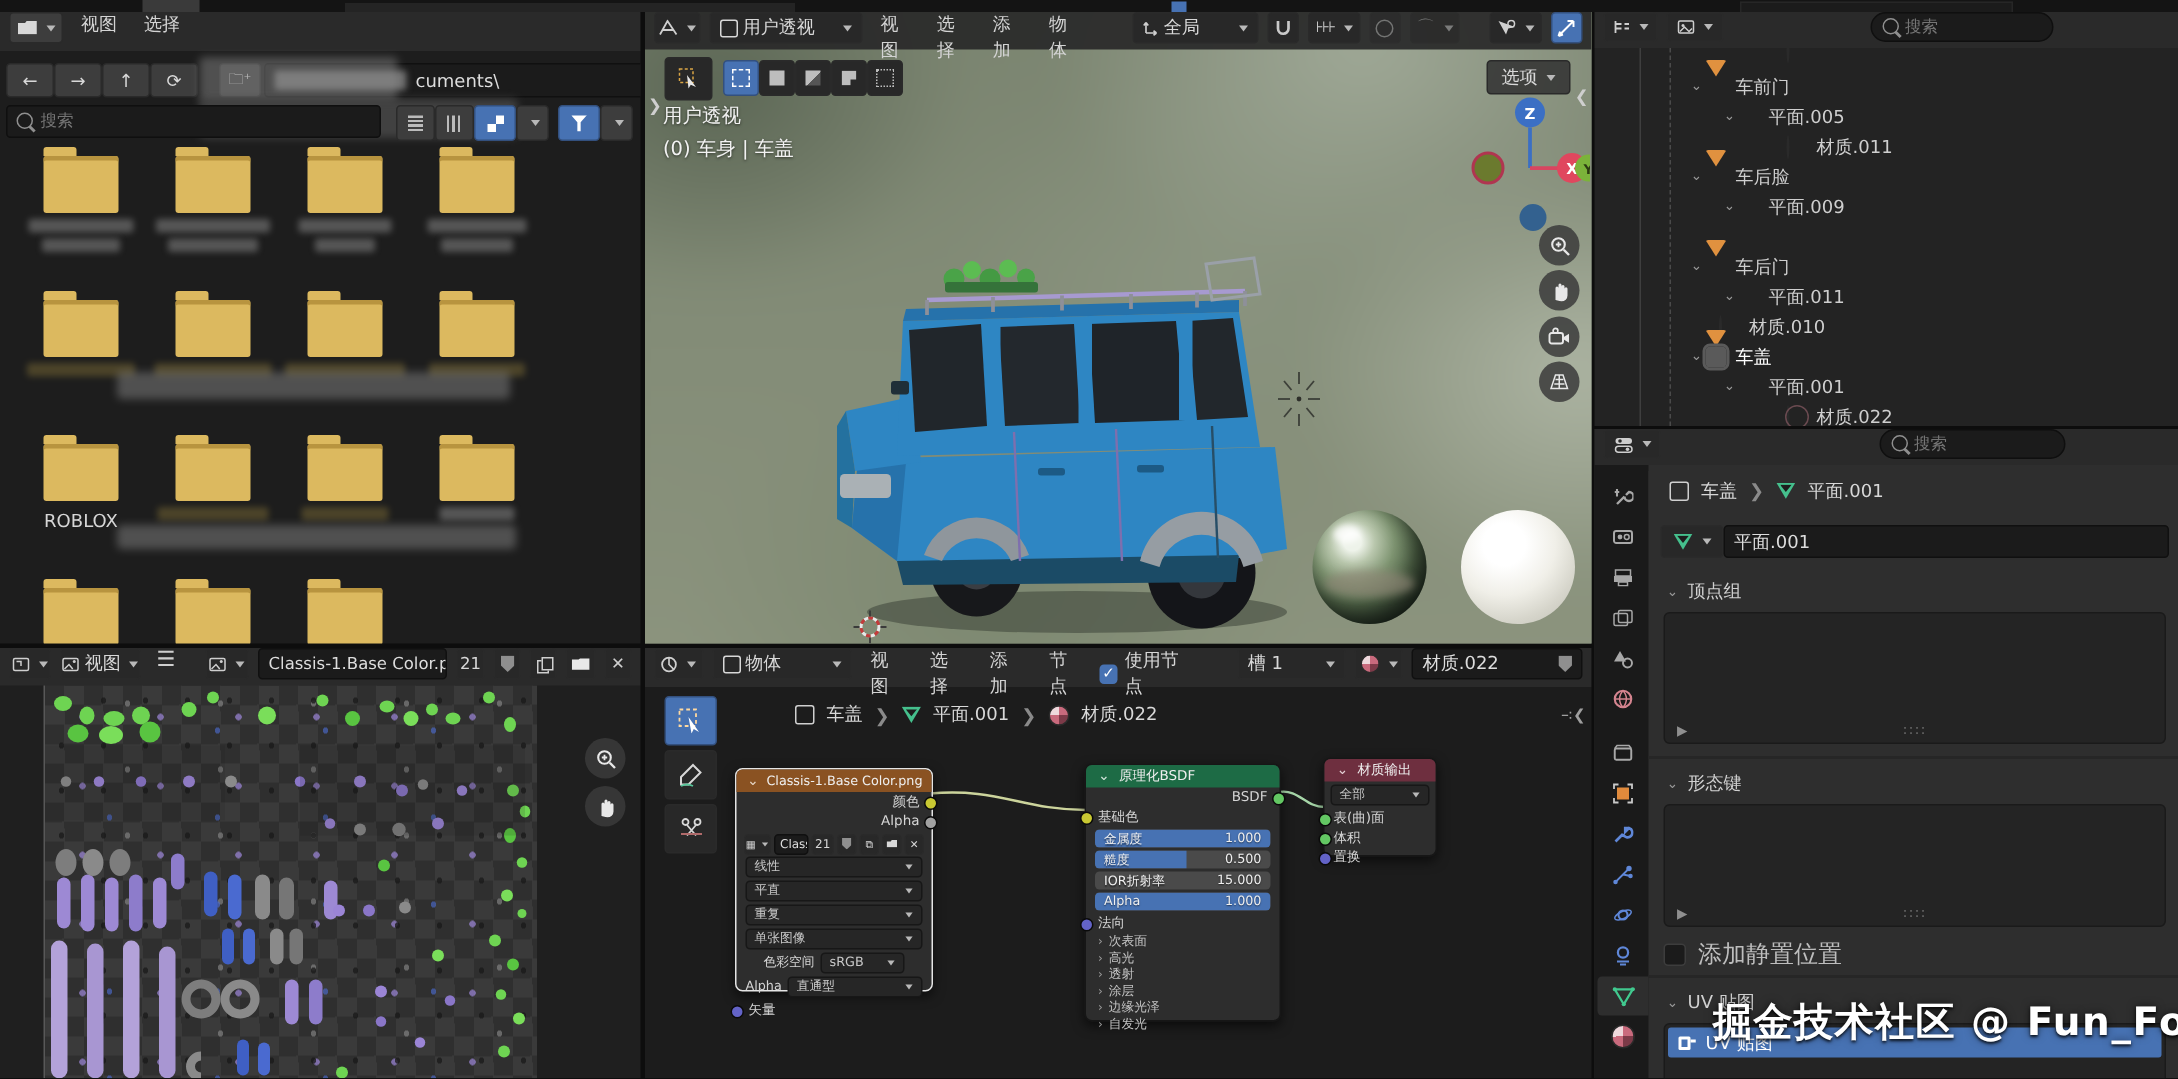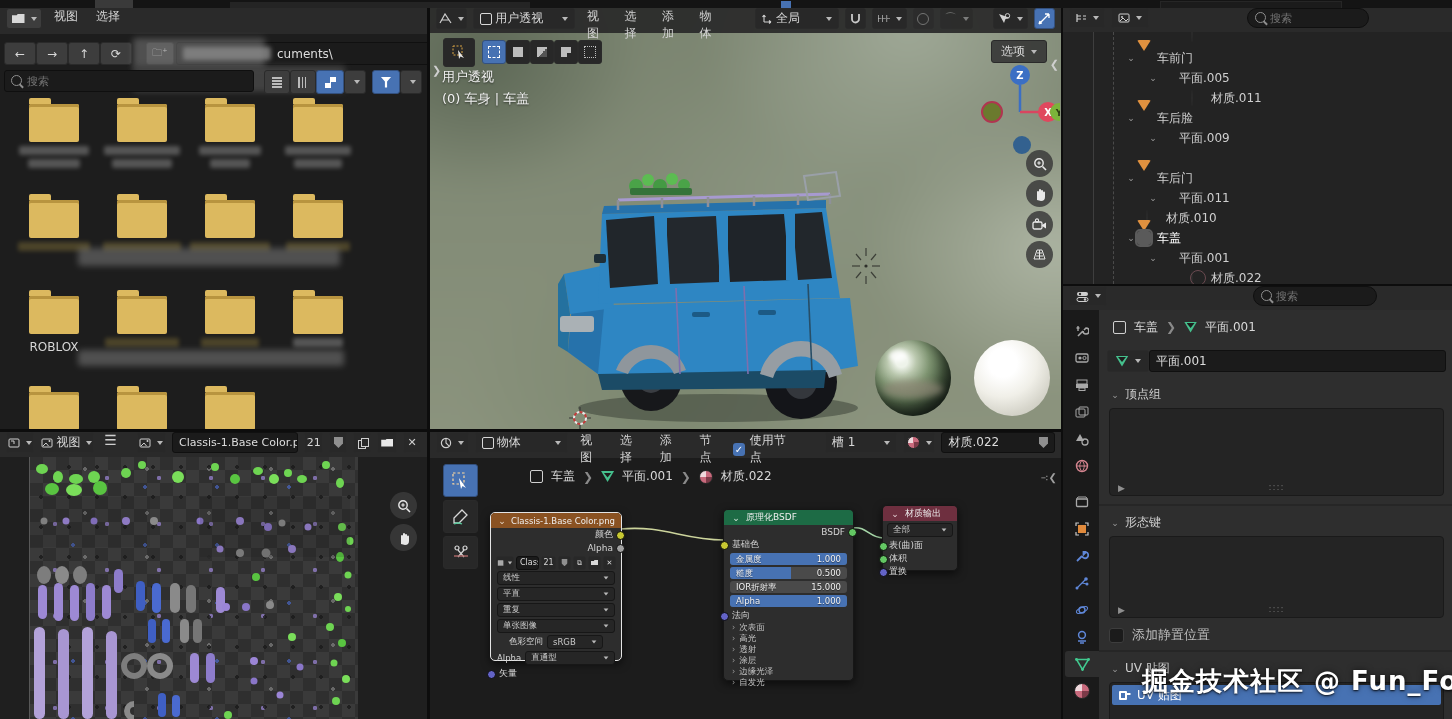--- a/index.html
+++ b/index.html
@@ -632,21 +632,21 @@
     <div class="sect" style="position:absolute;left:46px;top:228px;">
         <span class="chev">⌄</span>
         <span>形态键</span>
       </div>
     <div class="pbox" style="left:46px;top:250px;right:8px;height:80px;">
       <span class="abs" style="left:8px;bottom:2px;color:#8f8f8f;font-size:9px;">▶</span>
       <span class="grip">::::</span>
     </div>
     <div class="abs" style="left:46px;top:340px;display:flex;align-items:center;gap:8px;">
       <span style="width:13px;height:13px;background:#1b1b1b;border:1px solid #3d3d3d;border-radius:3px;"></span>
-      <span style="color:#bdbdbd;font-size:13px;">添加静置位置</span>
+      <span style="color:#bdbdbd;font-size:16px;">添加静置位置</span>
     </div>
 
     <div class="abs" style="left:36px;top:364px;right:0;height:2px;background:#262626;"></div>
 
     <div class="sect" style="position:absolute;left:46px;top:374px;">
         <span class="chev">⌄</span>
         <span>UV 贴图</span>
       </div>
     <div class="pbox" style="left:46px;top:396px;right:8px;height:40px;">
       <div style="position:absolute;left:2px;top:2px;right:2px;height:20px;background:#4772b3;border-radius:2px;display:flex;align-items:center;gap:6px;padding:0 6px;color:#fff;font-size:12px;">

